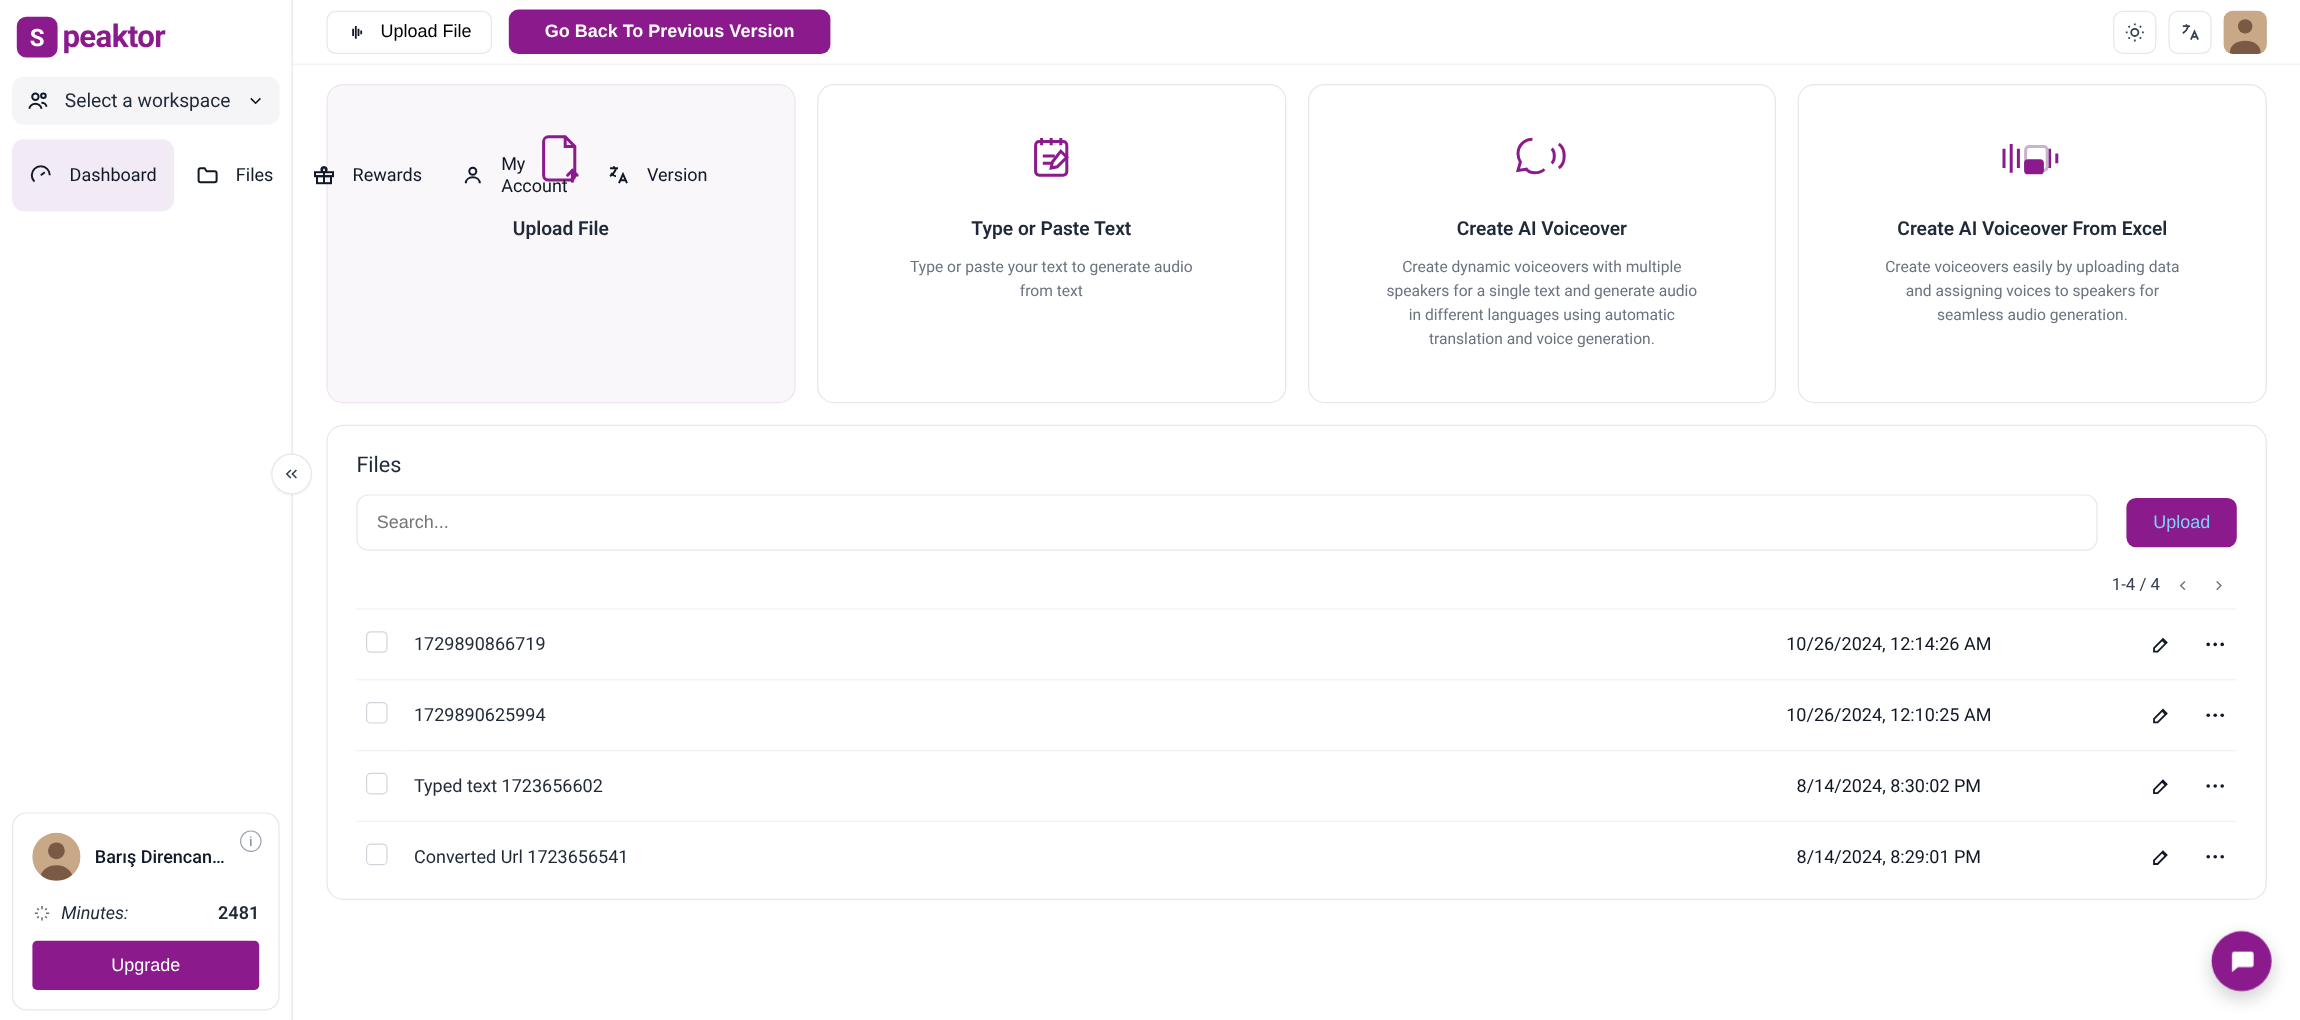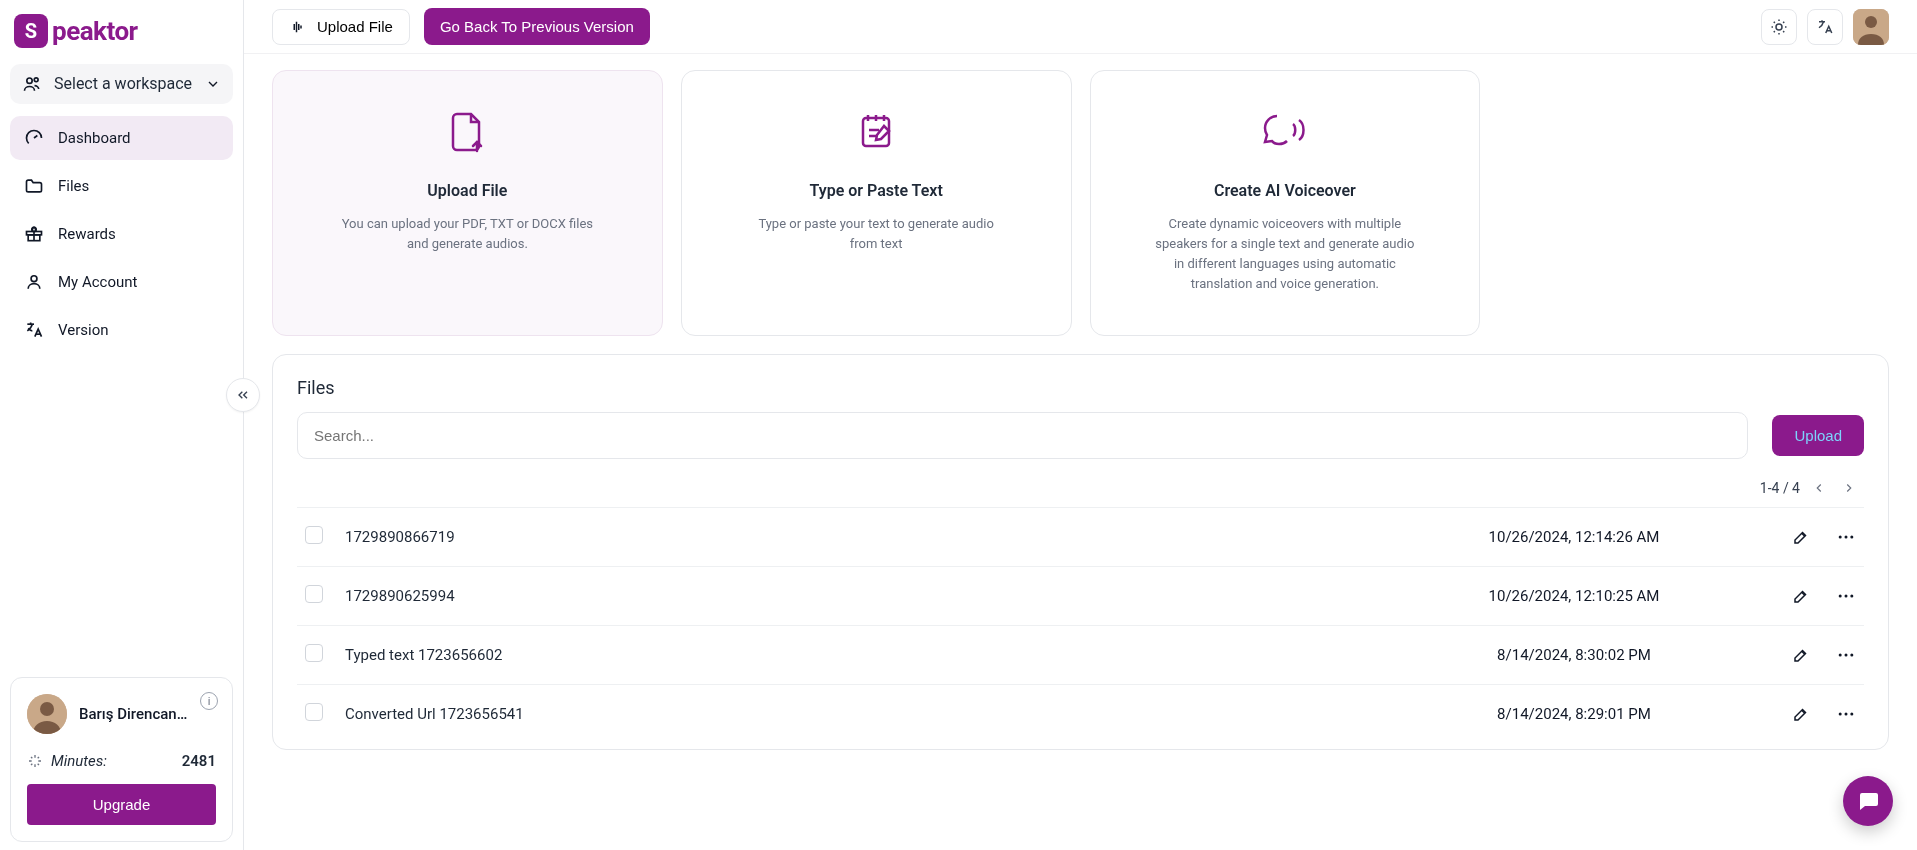--- a/index.html
+++ b/index.html
@@ -4,37 +4,37 @@
 <style>
   * { box-sizing: border-box; margin: 0; padding: 0; }
   body { font-family: -apple-system, BlinkMacSystemFont, "Segoe UI", Roboto, sans-serif; background: #fff; color: #1f2937; width: 1917px; height: 850px; overflow: hidden; position: relative; }
   .layout { display: flex; height: 100%; }
   .sidebar { width: 244px; border-right: 1px solid #e5e7eb; display: flex; flex-direction: column; padding: 8px 10px; position: relative; }
   .logo { display: flex; align-items: center; gap: 4px; padding: 6px 4px 10px 4px; }
   .logo-mark { width: 34px; height: 34px; background:#8b1a8c; border-radius:8px; display:flex; align-items:center; justify-content:center; color:#fff; font-weight:700; font-size:20px; }
   .logo-text { font-size: 26px; font-weight: 700; color: #8b1a8c; letter-spacing: -0.5px; }
   .workspace { display:flex; align-items:center; justify-content:space-between; background:#f5f5f7; border-radius:10px; padding:10px 12px; margin:6px 0 12px 0; cursor:pointer; }
   .workspace-left { display:flex; align-items:flex-start; gap:12px; }
-  .nav { display:flex; flex-direction:column; gap:4px; }
+  .nav { display:flex; flex-direction:row; gap:4px; }
   .nav-item { display:flex; align-items:center; gap:14px; padding:12px 14px; border-radius:10px; cursor:pointer; color:#111827; font-size:15px; }
   .nav-item.active { background:#f2eaf4; }
   .sidebar-footer { margin-top:auto; border:1px solid #e5e7eb; border-radius:12px; padding:16px; margin-bottom:0; }
   .sf-top { display:flex; align-items:center; gap:12px; position:relative; }
   .avatar-sm { width:40px; height:40px; border-radius:50%; background:#d1b9a3; display:flex; align-items:center; justify-content:center; overflow:hidden; font-size:18px;}
   .sf-name { font-size:15px; font-weight:500; color:#111827; max-width:110px; white-space:nowrap; overflow:hidden; text-overflow:ellipsis;}
   .info-dot { position:absolute; top:-2px; right:-2px; width:18px; height:18px; border-radius:50%; border:1.5px solid #9ca3af; display:flex; align-items:center; justify-content:center; font-size:11px; color:#6b7280; background:#fff;}
   .sf-minutes { display:flex; align-items:center; justify-content:space-between; margin-top:18px; font-size:15px; }
   .sf-minutes .val { font-weight:600; }
   .upgrade-btn { margin-top:14px; width:100%; background:#8b1a8c; color:#fff; border:none; border-radius:4px; padding:12px 0; font-size:15px; font-weight:500; cursor:pointer; }
   .collapse-btn { position:absolute; right:-17px; top:378px; width:34px; height:34px; border-radius:50%; background:#fff; border:1px solid #e5e7eb; display:flex; align-items:center; justify-content:center; cursor:pointer; box-shadow:0 1px 2px rgba(0,0,0,0.05);}
   .main { flex:1; display:flex; flex-direction:column; overflow:auto; }
   .topbar { display:flex; align-items:center; justify-content:space-between; padding:8px 28px 8px 28px; border-bottom:1px solid #f1f1f3; }
   .topbar-left { display:flex; align-items:center; gap:14px; }
   .btn-outline { display:flex; align-items:center; gap:10px; border:1px solid #e5e7eb; background:#fff; padding:8px 16px; border-radius:8px; font-size:15px; cursor:pointer; }
-  .btn-primary { background:#8b1a8c; color:#fff; border:none; padding:10px 16px; border-radius:8px; font-size:15px; font-weight:400; cursor:pointer; }
+  .btn-primary { background:#8b1a8c; color:#fff; border:none; padding:10px 30px; border-radius:8px; font-size:15px; font-weight:700; cursor:pointer; }
   .topbar-right { display:flex; align-items:center; gap:10px; }
   .icon-btn { width:36px; height:36px; border:1px solid #e5e7eb; border-radius:8px; display:flex; align-items:center; justify-content:center; cursor:pointer; background:#fff;}
   .avatar-top { width:36px; height:36px; border-radius:8px; background:#d1b9a3; display:flex; align-items:center; justify-content:center; overflow:hidden; cursor:pointer;}
   .content { padding:16px 28px 24px 28px; }
   .cards { display:grid; grid-template-columns:repeat(4,1fr); gap:18px; }
   .card { border:1px solid #e5e7eb; border-radius:14px; padding:40px 28px; display:flex; flex-direction:column; align-items:center; text-align:center; cursor:pointer; min-height:226px;}
   .card.highlight { background:#faf7fb; border-color:#eee3ef; }
   .card-icon { height:42px; display:flex; align-items:center; justify-content:center; margin-bottom:28px; }
   .card-title { font-size:16px; font-weight:600; margin-bottom:14px; }
   .card-desc { font-size:13px; color:#6b7280; line-height:1.55; max-width:260px;}
@@ -222,21 +222,20 @@
         <div class="card highlight">
           <div class="card-icon">
             <svg width="40" height="44" viewBox="0 0 40 44" fill="none" stroke="#8b1a8c" stroke-width="2.5">
                 <path d="M10 4h14l8 8v24a4 4 0 0 1-4 4H10a4 4 0 0 1-4-4V8a4 4 0 0 1 4-4z"></path>
                 <path d="M24 4v8h8"></path>
                 <path d="M26 36l4-4 4 4" stroke-linecap="round"></path>
                 <path d="M30 32v9" stroke-linecap="round"></path>
               </svg>
           </div>
           <div class="card-title">Upload File</div>
-          <div class="card-desc">You can upload your PDF, TXT or DOCX files and generate audios.</div>
         </div>
         <div class="card">
           <div class="card-icon">
             <svg width="40" height="40" viewBox="0 0 40 40" fill="none" stroke="#8b1a8c" stroke-width="2.5">
                 <path d="M10 6h20a3 3 0 0 1 3 3v22a3 3 0 0 1-3 3H10a3 3 0 0 1-3-3V9a3 3 0 0 1 3-3z"></path>
                 <path d="M12 3v6M20 3v6M28 3v6"></path>
                 <path d="M13 18h10M13 24h14"></path>
                 <path d="M28 14l5 5-8 8-5 1 1-5 7-9z" fill="#fff"></path>
               </svg>
           </div>
@@ -246,20 +245,32 @@
         <div class="card">
           <div class="card-icon">
             <svg width="52" height="44" viewBox="0 0 52 44" fill="none" stroke="#8b1a8c" stroke-width="2.5">
                 <path d="M18 6a12 12 0 0 0-12 12c0 4 2 7 2 7l-2 7 7-1c0 0 2 3 7 3 5 0 8-3 8-3"></path>
                 <path d="M34 14c3 2 3 10 0 12"></path>
                 <path d="M40 10c6 4 6 16 0 20"></path>
               </svg>
           </div>
           <div class="card-title">Create AI Voiceover</div>
           <div class="card-desc">Create dynamic voiceovers with multiple speakers for a single text and generate audio in different languages using automatic translation and voice generation.</div>
+        </div>
+        <div class="card">
+          <div class="card-icon">
+            <svg width="72" height="44" viewBox="0 0 72 44" fill="none" stroke="#8b1a8c" stroke-width="2.5">
+                <path d="M6 22v0M12 14v16M18 10v24M24 14v16M50 14v16M56 18v8M62 22v0"></path>
+                <rect x="30" y="12" width="18" height="20" rx="3" fill="#fff" stroke="#c9b3cc"></rect>
+                <rect x="30" y="24" width="14" height="10" rx="2" fill="#8b1a8c"></rect>
+                <text x="37" y="31.5" font-size="6" fill="#fff" text-anchor="middle" font-family="sans-serif">xls</text>
+              </svg>
+          </div>
+          <div class="card-title">Create AI Voiceover From Excel</div>
+          <div class="card-desc">Create voiceovers easily by uploading data and assigning voices to speakers for seamless audio generation.</div>
         </div>
       </div>
 
       <div class="files-panel">
         <div class="files-title">Files</div>
         <div class="search-row">
           <input class="search-input" placeholder="Search..." style="">
           <button class="upload-btn">Upload</button>
         </div>
         <div class="pager">

